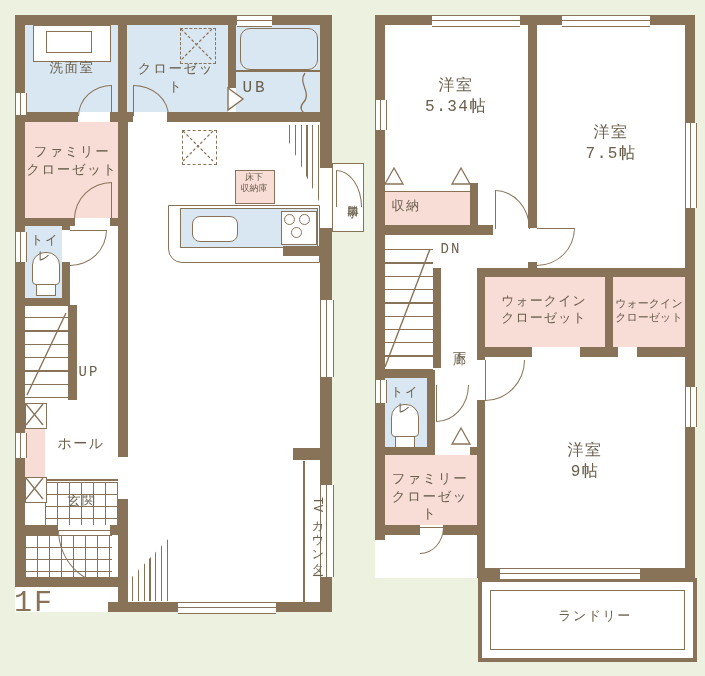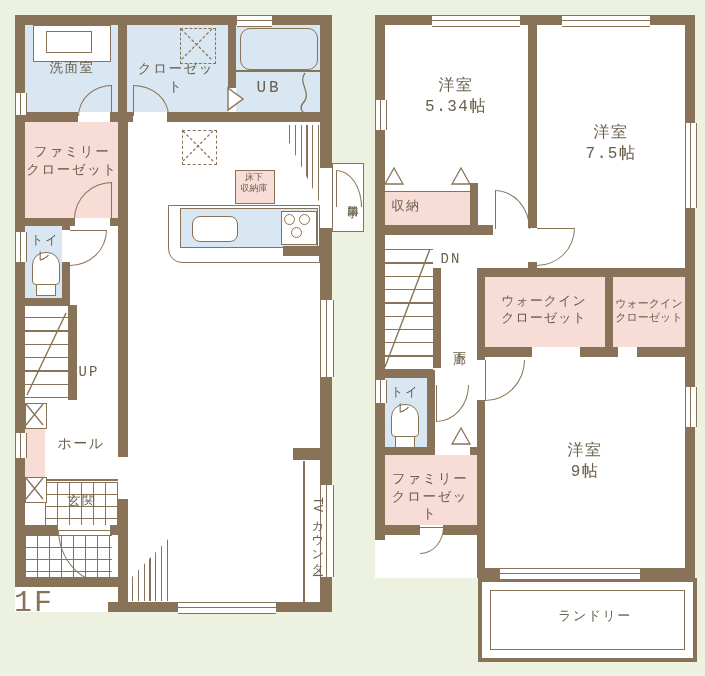--- a/index.html
+++ b/index.html
@@ -242,39 +242,39 @@
   <div class="arc aBR lfL" style="left:485px;top:360px;width:38px;height:40px;"></div>
   <div class="arc aBR lfL" style="left:436px;top:385px;width:31px;height:36px;"></div>
   <div class="arc aBR" style="left:420px;top:527px;width:23px;height:25px;"></div>
 
   <div class="a" style="left:478px;top:578px;width:219px;height:84px;border:4px solid var(--w);background:#fff;z-index:4;">
     <div class="a" style="left:8px;top:8px;right:8px;bottom:8px;border:1.5px solid var(--w);"></div>
   </div>
 
   <div class="lbl" style="left:42px;top:60px;width:60px;font-size:13.5px;">洗面室</div>
   <div class="lbl" style="left:132px;top:61px;width:88px;font-size:13.5px;">クローゼット</div>
-  <div class="lbl" style="left:249px;top:78px;width:40px;font-size:16px;letter-spacing:3px;">UB</div>
+  <div class="lbl" style="left:235px;top:78px;width:40px;font-size:16px;letter-spacing:3px;">UB</div>
   <div class="lbl" style="left:26px;top:144px;width:92px;font-size:13.5px;">ファミリー
 クローゼット</div>
   <div class="lbl" style="left:24px;top:233px;width:42px;font-size:12.5px;">トイレ</div>
   <div class="lbl" style="left:72px;top:363px;width:34px;font-size:14px;letter-spacing:2px;">UP</div>
   <div class="lbl" style="left:51px;top:435px;width:60px;font-size:14px;">ホール</div>
   <div class="lbl" style="left:63px;top:494px;width:38px;font-size:13px;">玄関</div>
   <div class="lbl" style="left:236px;top:173px;width:36px;font-size:9px;letter-spacing:0;line-height:1.25;">床下
 収納庫</div>
   <div class="lbl vert" style="left:336px;top:167px;width:22px;height:60px;font-size:11.5px;letter-spacing:1px;">勝手口</div>
   <div class="lbl vert" style="left:305px;top:468px;width:18px;height:130px;font-size:12px;letter-spacing:0.5px;">TVカウンター</div>
   <div class="lbl" style="left:14px;top:584px;width:60px;font-size:30px;color:var(--w);letter-spacing:2px;text-align:left;">1F</div>
 
   <div class="lbl" style="left:408px;top:76px;width:96px;font-size:16px;">洋室
 5.34帖</div>
   <div class="lbl" style="left:563px;top:123px;width:96px;font-size:16px;">洋室
 7.5帖</div>
   <div class="lbl" style="left:378px;top:199px;width:56px;font-size:13px;">収納</div>
-  <div class="lbl" style="left:433px;top:250px;width:36px;font-size:14px;letter-spacing:2px;">DN</div>
+  <div class="lbl" style="left:433px;top:240px;width:36px;font-size:14px;letter-spacing:2px;">DN</div>
   <div class="lbl vert" style="left:445px;top:318px;width:20px;height:48px;font-size:13px;">廊下</div>
   <div class="lbl" style="left:489px;top:294px;width:110px;font-size:13px;letter-spacing:1px;">ウォークイン
 クローゼット</div>
   <div class="lbl" style="left:611px;top:297px;width:76px;font-size:11px;letter-spacing:0;">ウォークイン
 クローゼット</div>
   <div class="lbl" style="left:384px;top:385px;width:42px;font-size:12.5px;">トイレ</div>
   <div class="lbl" style="left:385px;top:471px;width:90px;font-size:13.5px;">ファミリー
 クローゼット</div>
   <div class="lbl" style="left:537px;top:441px;width:96px;font-size:16px;">洋室
 9帖</div>

